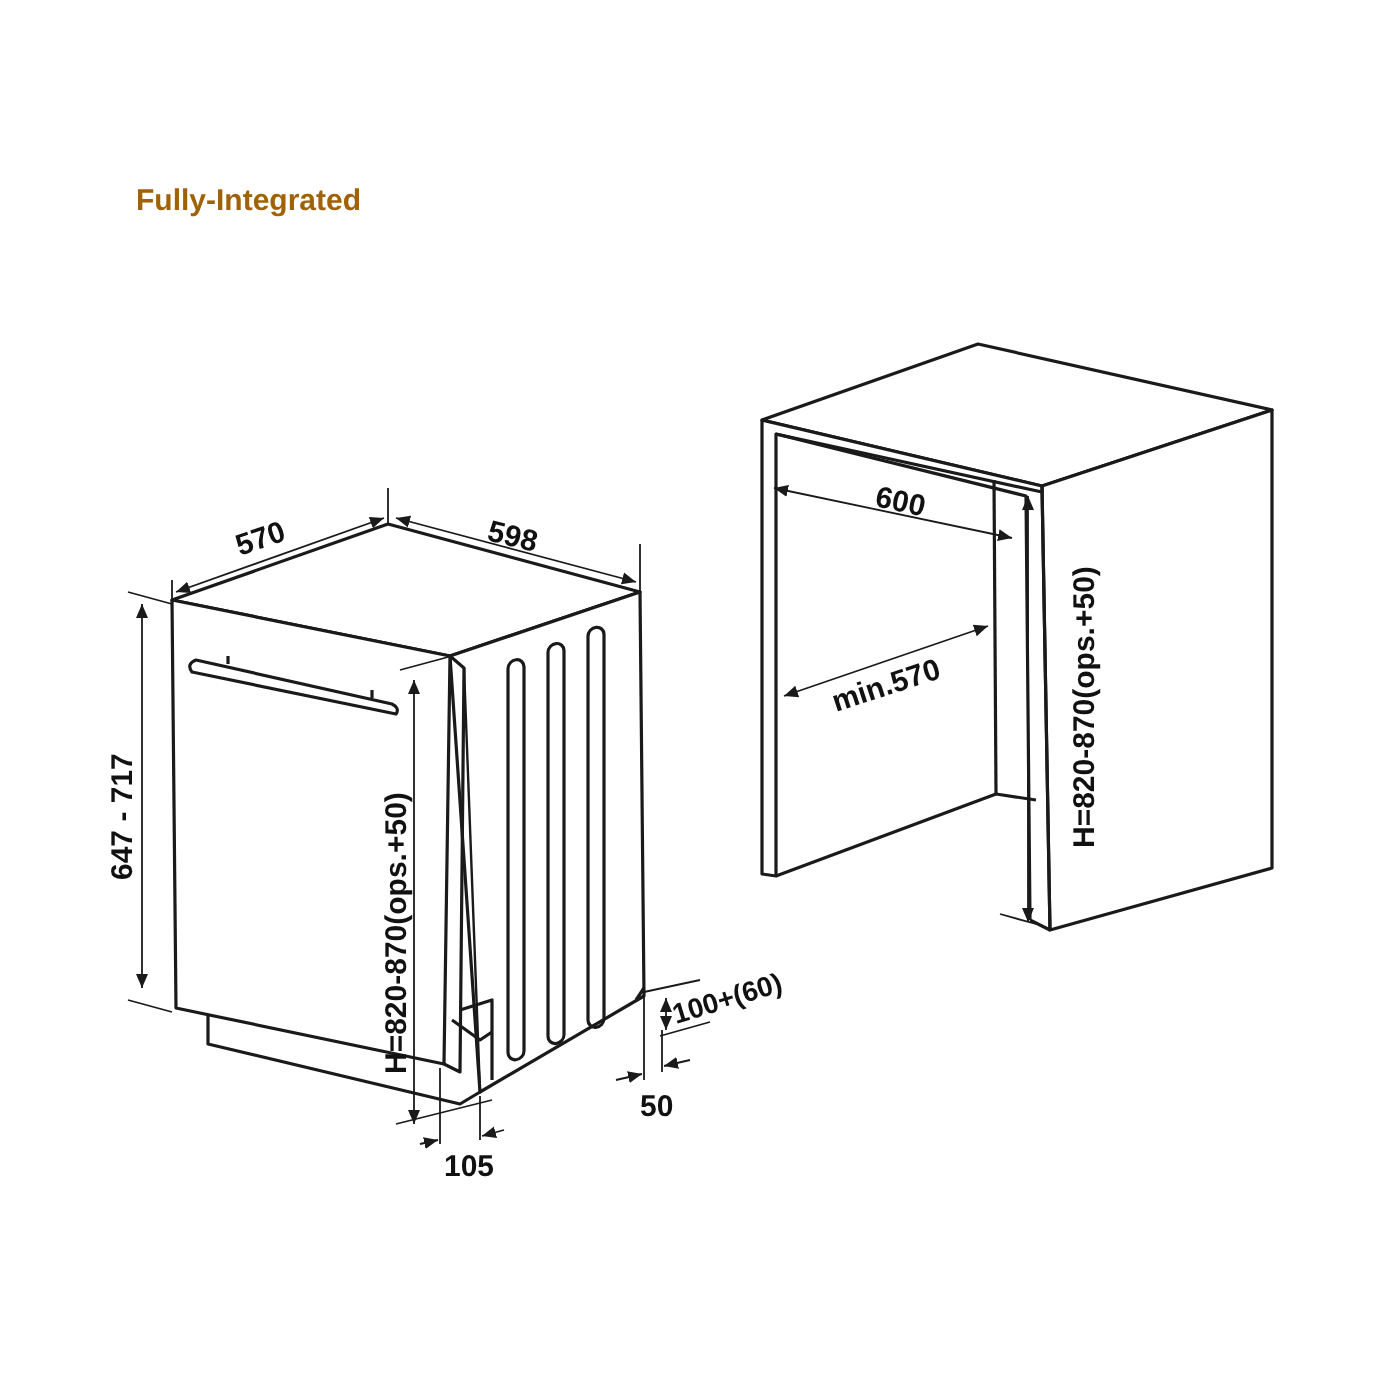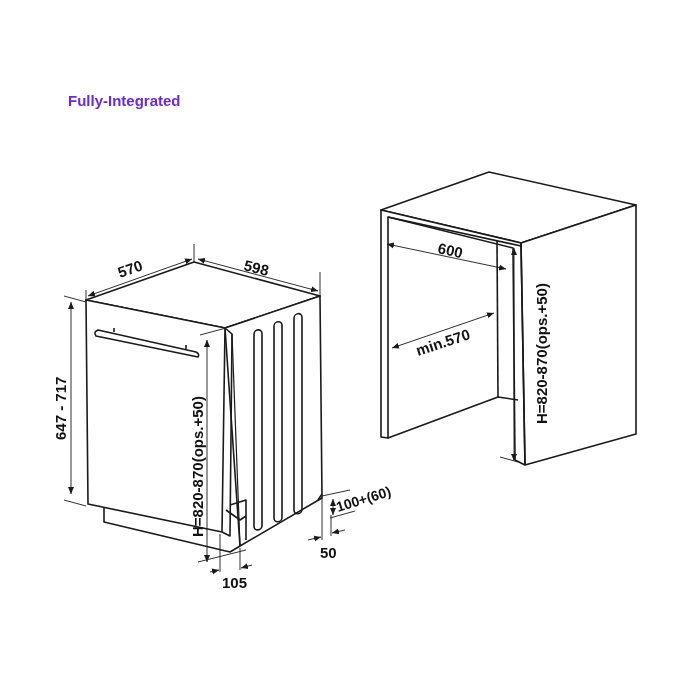--- a/index.html
+++ b/index.html
@@ -1,17 +1,17 @@
 <!DOCTYPE html>
 <html><head>
 <meta charset="utf-8">
 <style>
   html, body { margin:0; padding:0; background:#ffffff; }
   body { width:700px; height:700px; position:relative; overflow:hidden; font-family:"Liberation Sans", sans-serif; }
-  .title { position:absolute; left:68px; top:92px; font-size:15px; font-weight:bold; color:#6d28d9; }
+  .title { position:absolute; left:68px; top:92px; font-size:15px; font-weight:bold; color:#a16207; }
   svg { position:absolute; left:0; top:0; }
   svg text { font-family:"Liberation Sans", sans-serif; font-weight:bold; fill:#111; }
 </style>
 </head>
 <body>
 
 <div class="title">Fully-Integrated</div>
 
 <svg width="700" height="700" viewBox="0 0 700 700">
   <defs>

